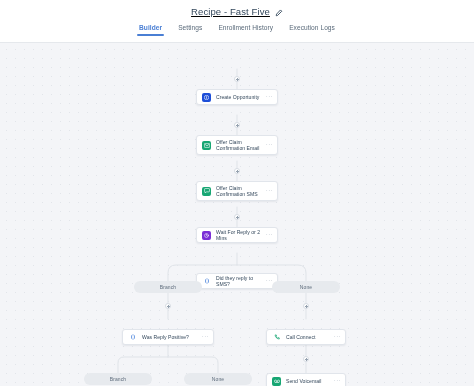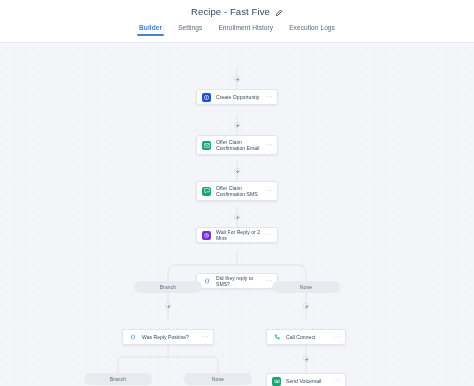--- a/index.html
+++ b/index.html
@@ -27,20 +27,21 @@
     flex: 0 0 22px;
     display: flex;
     align-items: center;
     justify-content: center;
     background: #ffffff;
   }
   .header-title-wrap {
     display: flex;
     align-items: flex-end;
     gap: 5px;
+    text-decoration: underline;
   }
   .header-title {
     font-size: 9.5px;
     color: #33475b;
     letter-spacing: 0.1px;
     white-space: nowrap;
   }
   .edit-pencil {
     width: 8px;
     height: 8px;

